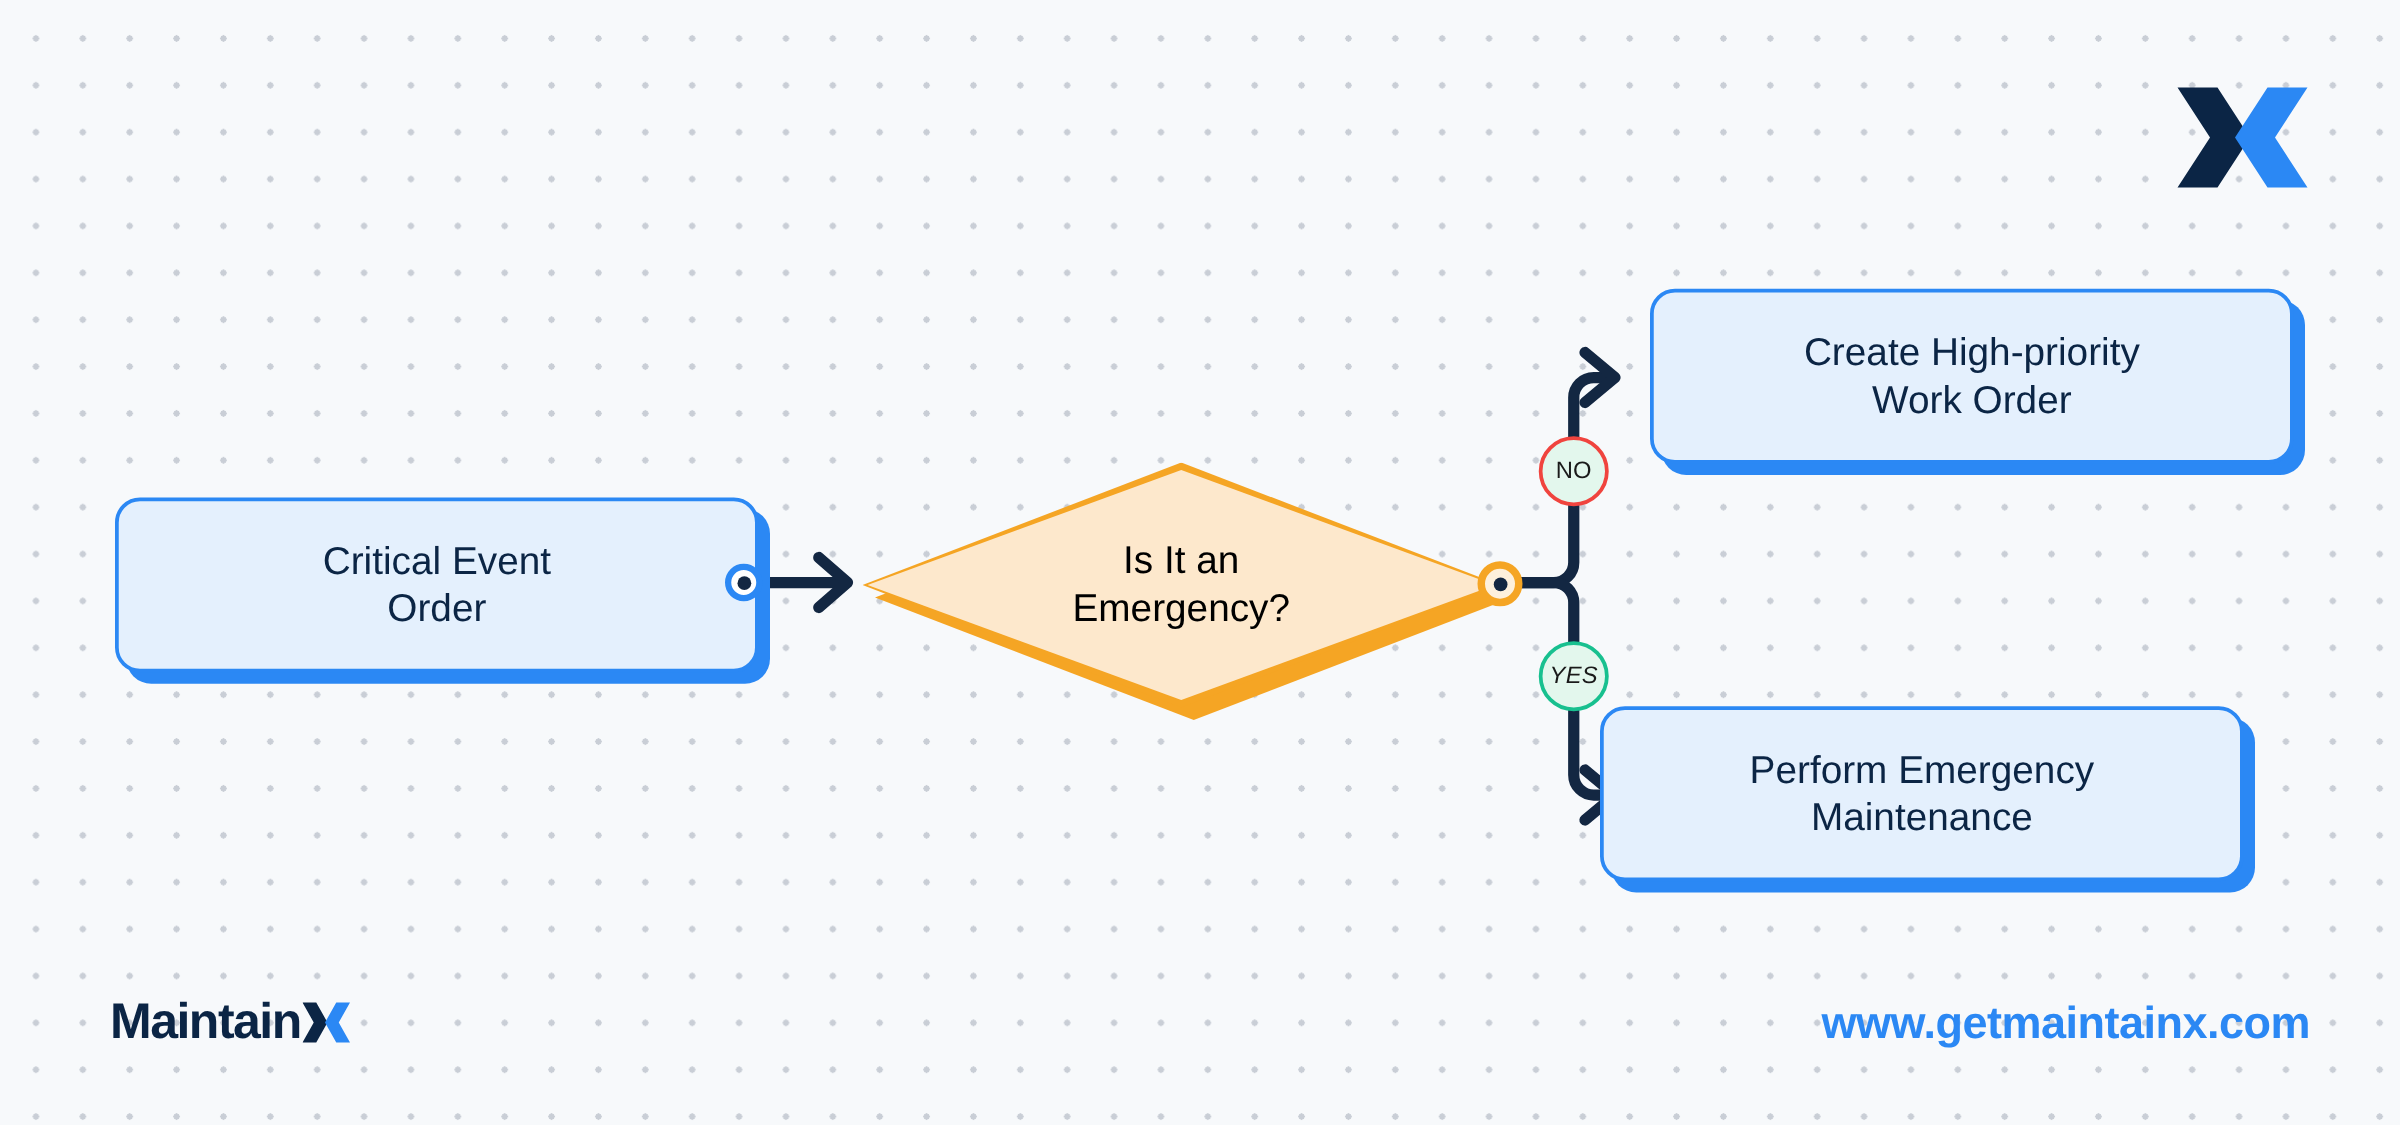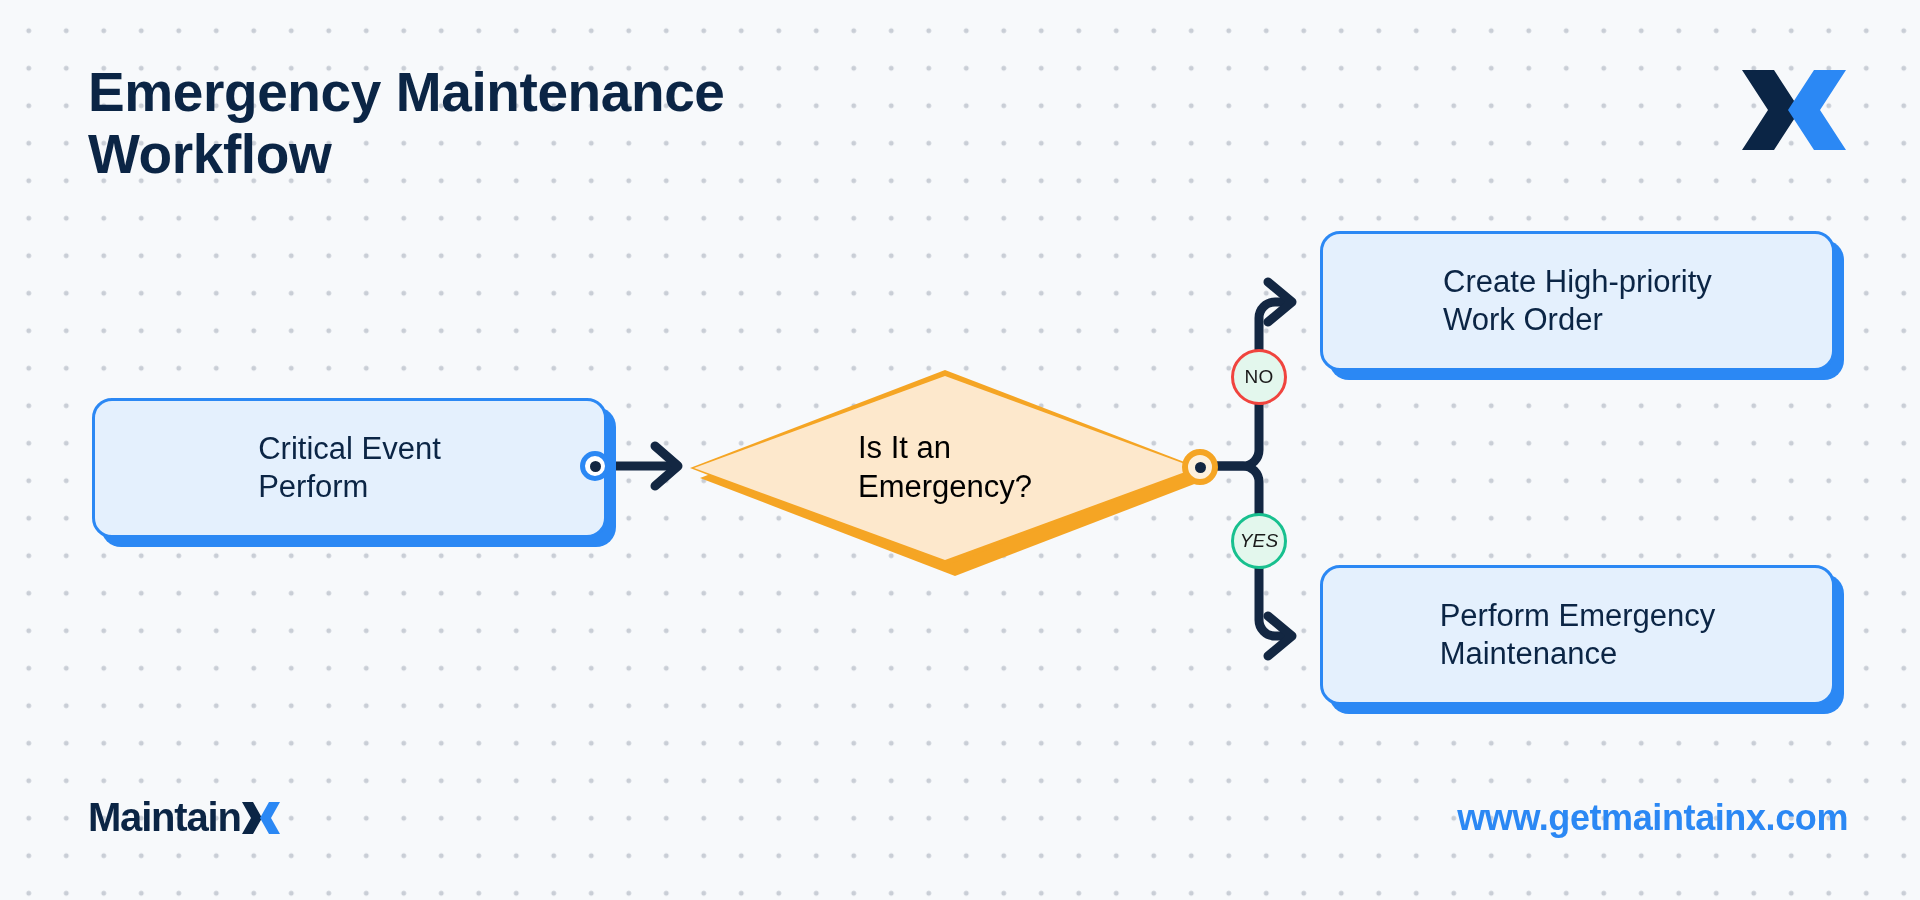--- a/index.html
+++ b/index.html
@@ -100,21 +100,21 @@
     top: 9px;
     right: -9px;
     bottom: -9px;
   }
   .node .body {
     position: absolute;
     left: 0; top: 0; right: 0; bottom: 0;
     display: flex;
     align-items: center;
     justify-content: center;
-    text-align: left;
+    text-align: center;
     box-sizing: border-box;
   }
 
   
   .node.box .shadow {
     background: #2b88f4;
     border-radius: 20px;
   }
   .node.box .body {
     background: #e4f0fd;
@@ -193,22 +193,20 @@
     background: #e3f7ed;
   }
   .badge.no  { border: 3px solid #f0443e; }
   .badge.yes { border: 3px solid #18c08f; font-style: italic; }
 </style>
 </head>
 <body>
 
 <div id="canvas">
 
-  <div id="page-title">Emergency Maintenance
-Workflow</div>
 
   <div id="brand-mark">
     <svg viewBox="0 0 108 88" width="108" height="88" aria-hidden="true">
       <path d="M2 4 H34 L60 44 L34 84 H2 L28 44 Z" fill="#0b2545"></path>
       <path d="M74 4 H106 L80 44 L106 84 H74 L48 44 Z" fill="#2b88f4"></path>
     </svg>
   </div>
 
   <svg id="edges" viewBox="0 0 1920 900" width="1920" height="900">
     <g fill="none" stroke="#132742" stroke-width="9" stroke-linecap="round" stroke-linejoin="round">
@@ -223,21 +221,21 @@
       <path d="M 1205 466 H 1243 a 16 16 0 0 1 16 16 V 620
                a 16 16 0 0 0 16 16 H 1285"></path>
       <path d="M 1268 616 L 1292 636 L 1268 656"></path>
     </g>
   </svg>
 
   <div class="node box" style="left:92px; top:398px; width:515px; height:140px;">
     <div class="shadow"></div>
     <div class="body">
       <span class="label">Critical Event
-Perform</span>
+Order</span>
     </div>
   </div>
   <div class="port blue" style="left:580px; top:451px;">
     <span class="dot"></span>
   </div>
 
   <div class="node diamond" style="left:690px; top:370px; width:510px; height:196px;">
     <div class="shadow"></div>
     <div class="body">
       <div class="inner"></div>
@@ -254,21 +252,21 @@
   <div class="badge yes" style="left:1231px; top:513px;">YES</div>
 
   <div class="node box" style="left:1320px; top:231px; width:515px; height:140px;">
     <div class="shadow"></div>
     <div class="body">
       <span class="label">Create High-priority
 Work Order</span>
     </div>
   </div>
 
-  <div class="node box" style="left:1320px; top:565px; width:515px; height:140px;">
+  <div class="node box" style="left:1280px; top:565px; width:515px; height:140px;">
     <div class="shadow"></div>
     <div class="body">
       <span class="label">Perform Emergency
 Maintenance</span>
     </div>
   </div>
 
   <div id="footer-logo">
     <span class="word">Maintain</span>
     <span class="xmark">

